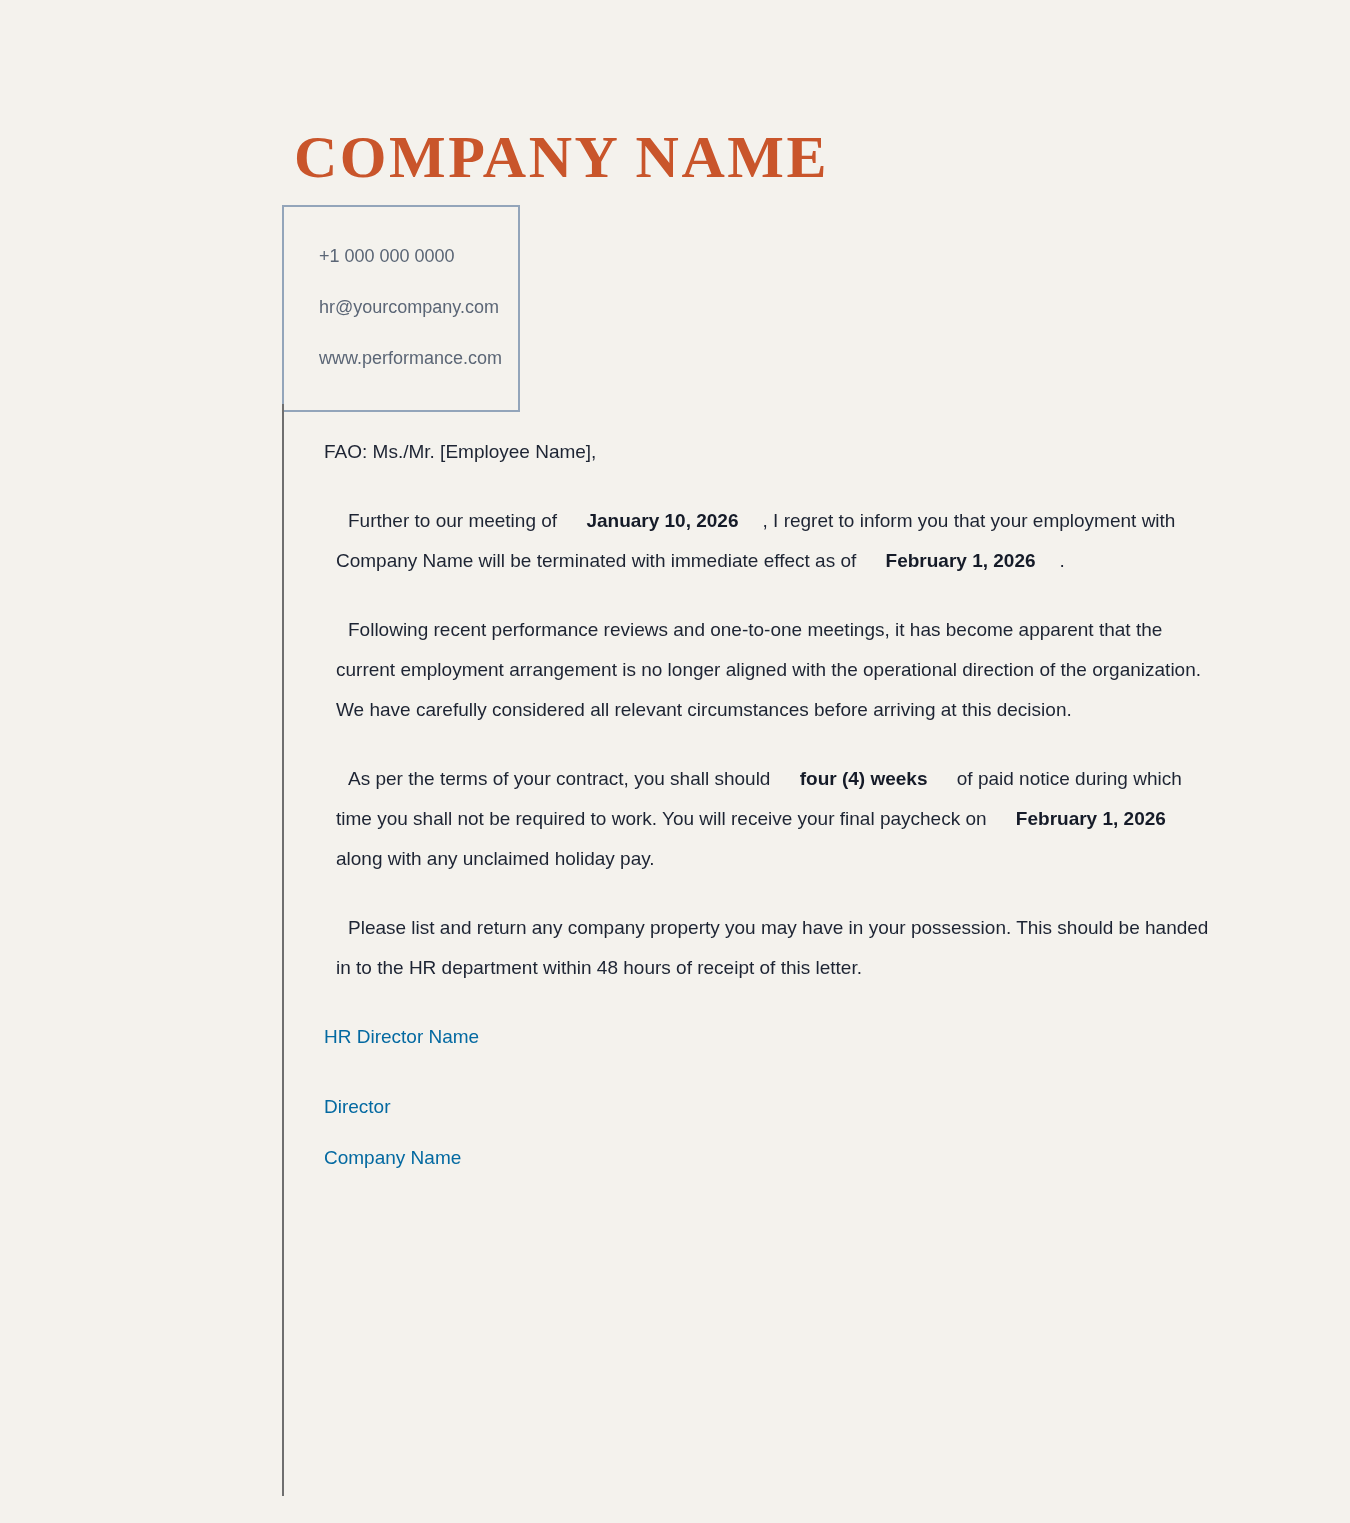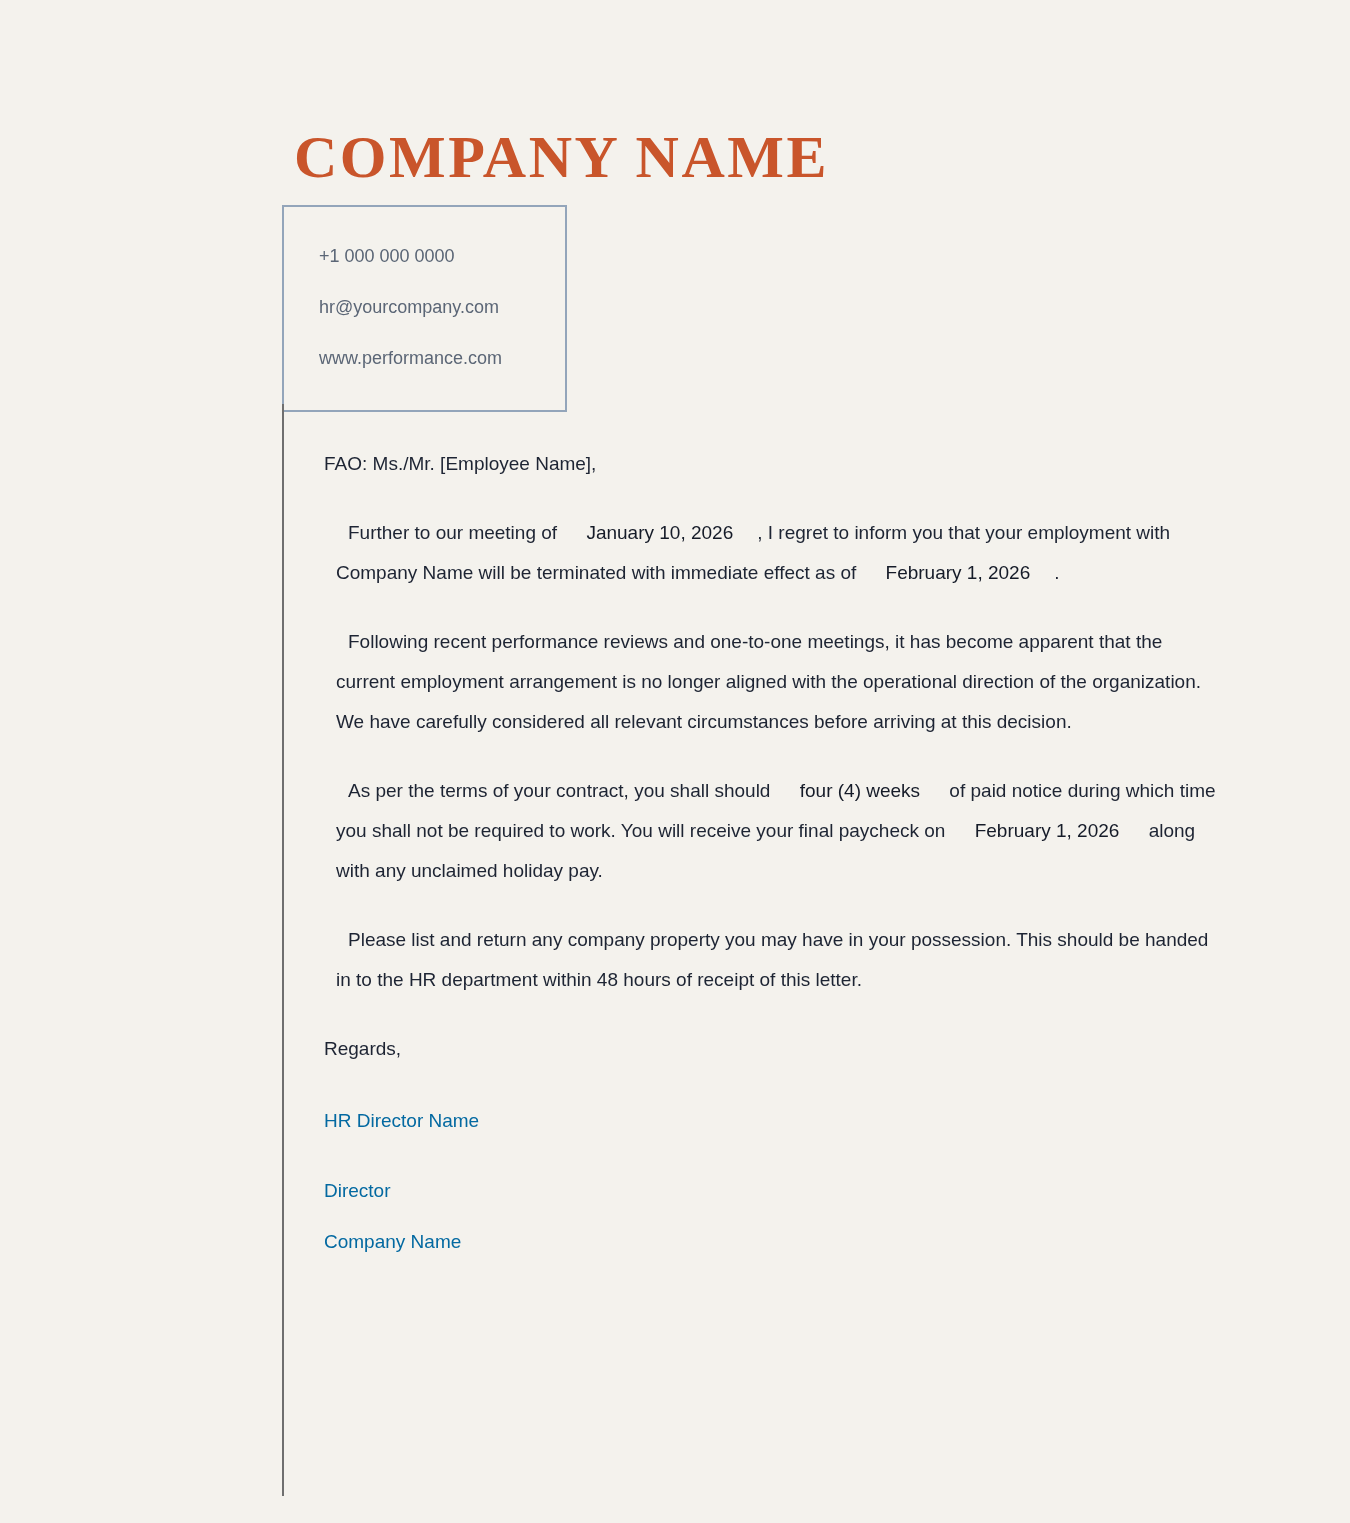--- a/index.html
+++ b/index.html
@@ -34,21 +34,21 @@
     line-height: 62px;
     color: #C9552B;
     letter-spacing: 2.5px;
     white-space: nowrap;
   }
 
   .contact-box {
     position: absolute;
     left: 234px;
     top: 157px;
-    width: 285px;
+    width: 238px;
     border: 2px solid #93A5BA;
     padding: 18px 12px 20px 23px;
     background: transparent;
   }
 
   .contact-line {
     font-family: "Liberation Sans", sans-serif;
     font-size: 18px;
     line-height: 39px;
     color: #5B6676;
@@ -61,40 +61,40 @@
     left: 234px;
     top: 356px;
     width: 2px;
     height: 1092px;
     background: #6f6f6f;
   }
 
   .letter-body {
     position: absolute;
     left: 264px;
-    top: 384px;
+    top: 372px;
     width: 934px;
   }
 
   .salutation {
     font-size: 19px;
     line-height: 40px;
     color: #1D2433;
     margin-bottom: 29px;
   }
 
   .para {
     font-size: 19px;
     line-height: 40px;
     color: #1D2433;
     margin-bottom: 29px;
     text-align: left;
   }
 
-  .para b, .para strong { font-weight: normal; color: #151B28; }
+  .para b, .para strong { font-weight: bold; color: #151B28; }
 
   .signoff {
     font-size: 19px;
     line-height: 40px;
     color: #1D2433;
     margin-bottom: 32px;
   }
 
   .signer-name {
     font-size: 19px;
@@ -130,21 +130,20 @@
   <div class="letter-body">
     <div class="salutation">FAO: Ms./Mr. [Employee Name],</div>
 
     <div id="paragraphs">
         <div class="para"><span>Further to our meeting of </span><b>January 10, 2026</b><span>, I regret to inform you that your employment with Company Name will be terminated with immediate effect as of </span><b>February 1, 2026</b><span>.</span></div>
         <div class="para"><span>Following recent performance reviews and one-to-one meetings, it has become apparent that the current employment arrangement is no longer aligned with the operational direction of the organization. We have carefully considered all relevant circumstances before arriving at this decision.</span></div>
         <div class="para"><span>As per the terms of your contract, you shall should </span><b>four (4) weeks</b><span> of paid notice during which time you shall not be required to work. You will receive your final paycheck on </span><b>February 1, 2026</b><span> along with any unclaimed holiday pay.</span></div>
         <div class="para"><span>Please list and return any company property you may have in your possession. This should be handed in to the HR department within 48 hours of receipt of this letter.</span></div>
       </div>
 
-    <div class="signoff">Regards,</div>
 
     <div class="signer-name">HR Director Name</div>
 
     <div class="signer-meta">Director</div>
     <div class="signer-meta">Company Name</div>
   </div>
 
 </div>
 
 </body></html>

